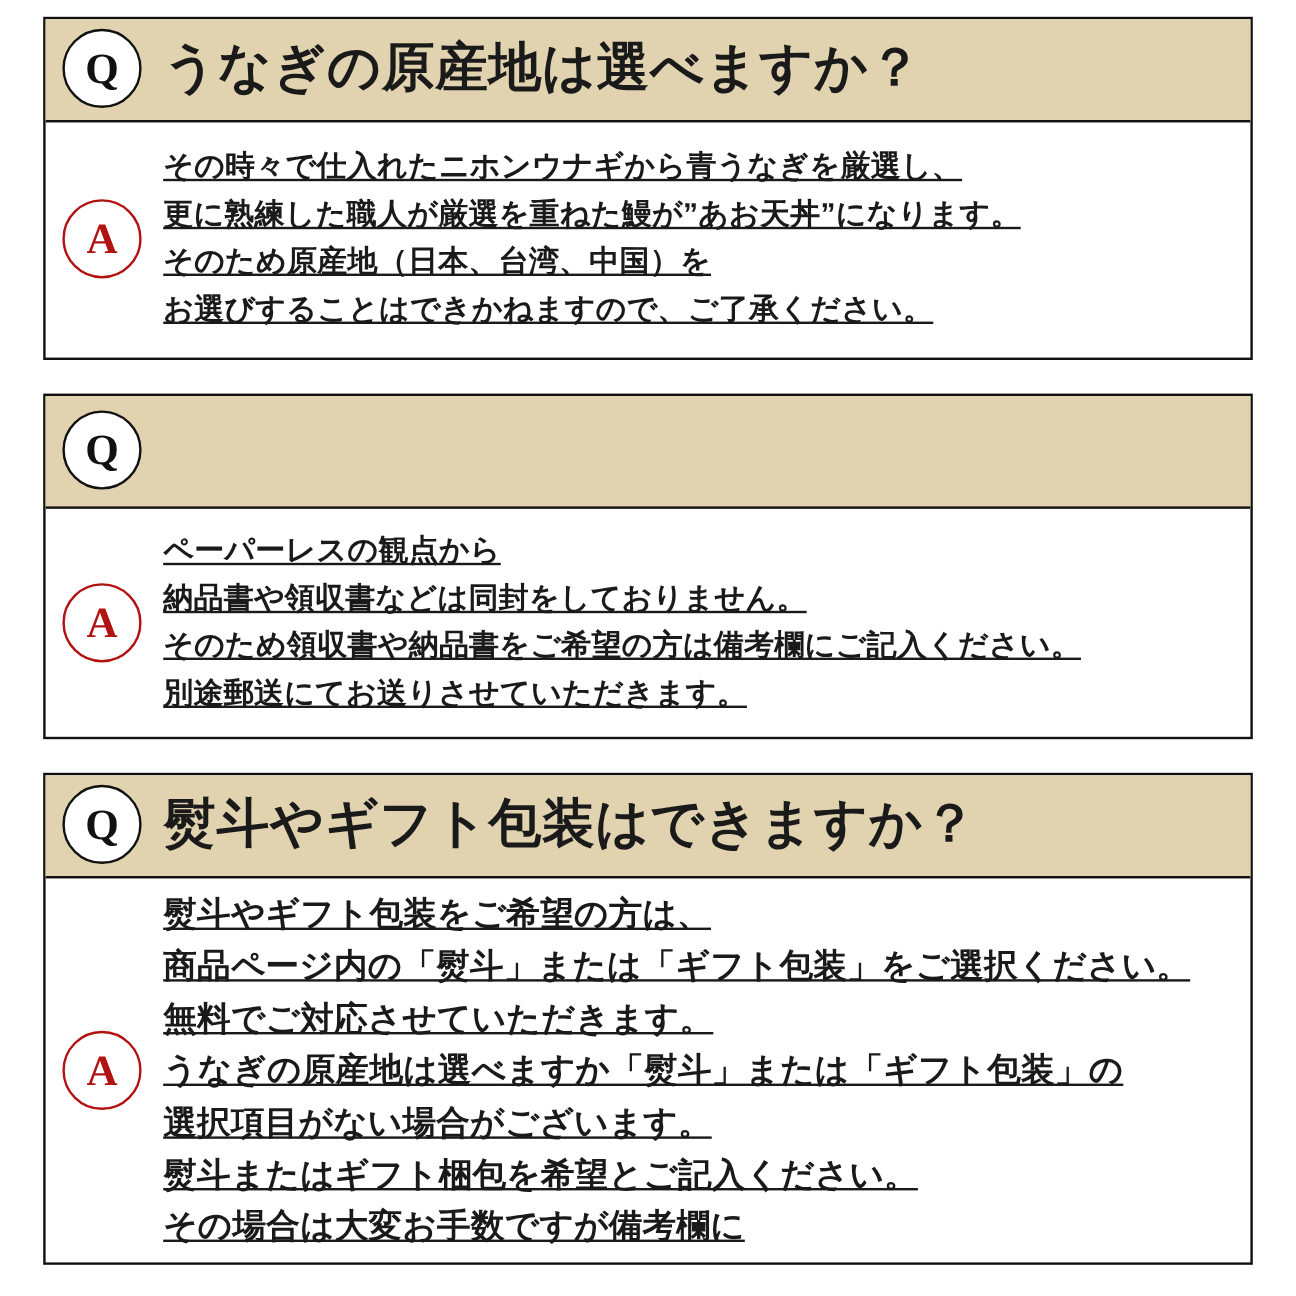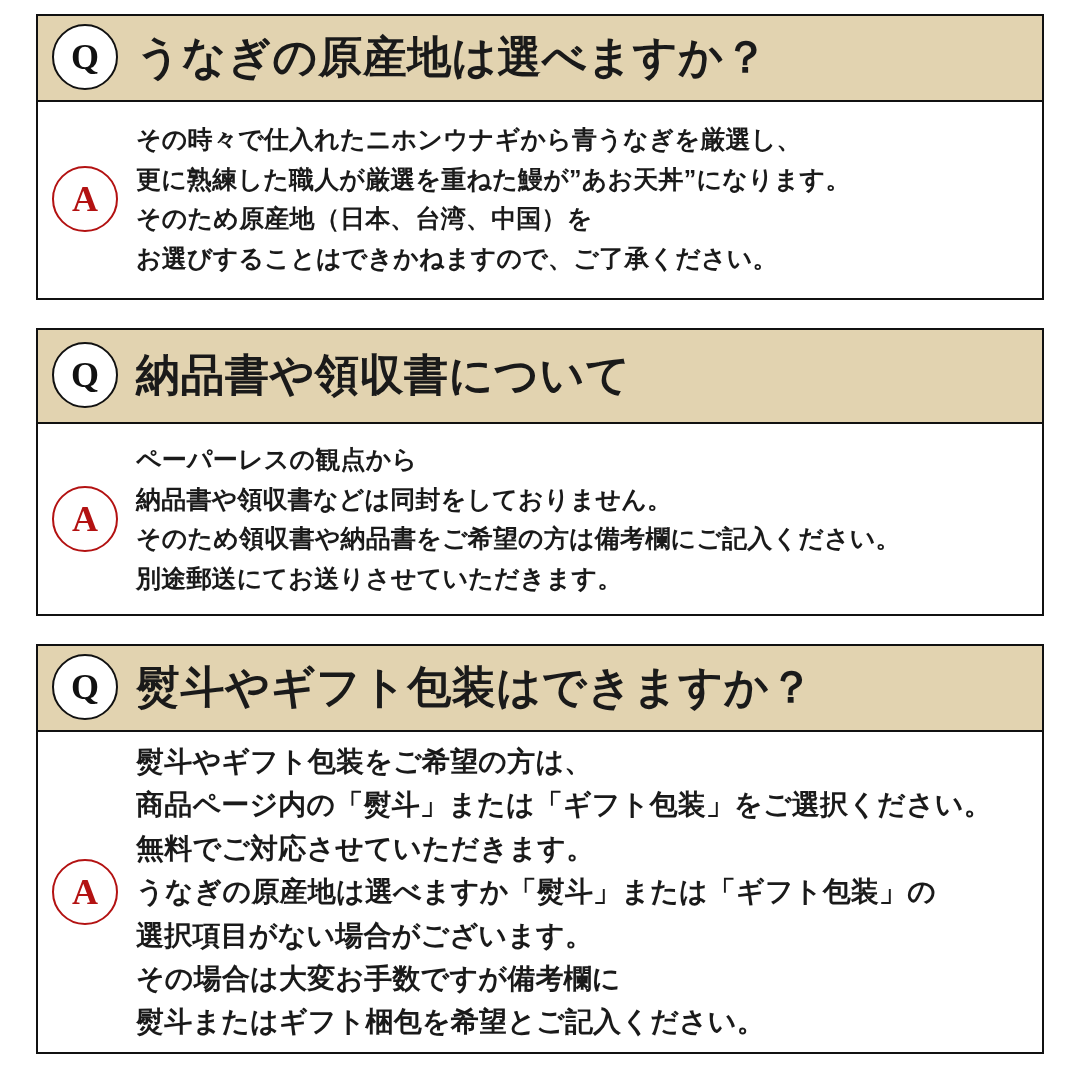--- a/index.html
+++ b/index.html
@@ -89,20 +89,21 @@
     margin-left: 18px;
     font-size: 25px;
     line-height: 1.58;
     font-weight: bold;
     letter-spacing: 0.2px;
   }
 
   .a-text .ln {
     display: block;
     white-space: nowrap;
+    text-decoration: underline;
   }
 
   
   #item-1 .faq-a { padding-top: 18px; padding-bottom: 20px; }
   #item-2 .faq-q { padding-top: 12px; padding-bottom: 14px; }
   #item-3 .faq-a { padding-top: 8px; padding-bottom: 8px; }
   #item-3 .a-text { font-size: 28px; line-height: 1.55; }
 </style>
 </head>
 <body>
@@ -123,21 +124,20 @@
         <span class="ln">更に熟練した職人が厳選を重ねた鰻が”あお天丼”になります。</span>
         <span class="ln">そのため原産地（日本、台湾、中国）を</span>
         <span class="ln">お選びすることはできかねますので、ご了承ください。</span>
       </div>
     </div>
   </div>
 
   <div class="faq-item" id="item-2">
     <div class="faq-q">
       <div class="badge q">Q</div>
-      <div class="q-text">納品書や領収書について</div>
     </div>
     <div class="faq-a">
       <div class="a-badge-wrap">
         <div class="badge a">A</div>
       </div>
       <div class="a-text">
         <span class="ln">ペーパーレスの観点から</span>
         <span class="ln">納品書や領収書などは同封をしておりません。</span>
         <span class="ln">そのため領収書や納品書をご希望の方は備考欄にご記入ください。</span>
         <span class="ln">別途郵送にてお送りさせていただきます。</span>
@@ -153,19 +153,19 @@
     <div class="faq-a">
       <div class="a-badge-wrap">
         <div class="badge a">A</div>
       </div>
       <div class="a-text">
         <span class="ln">熨斗やギフト包装をご希望の方は、</span>
         <span class="ln">商品ページ内の「熨斗」または「ギフト包装」をご選択ください。</span>
         <span class="ln">無料でご対応させていただきます。</span>
         <span class="ln">うなぎの原産地は選べますか「熨斗」または「ギフト包装」の</span>
         <span class="ln">選択項目がない場合がございます。</span>
+        <span class="ln">熨斗またはギフト梱包を希望とご記入ください。</span>
         <span class="ln">その場合は大変お手数ですが備考欄に</span>
-        <span class="ln">熨斗またはギフト梱包を希望とご記入ください。</span>
       </div>
     </div>
   </div>
 
 </div>
 
 </body></html>

